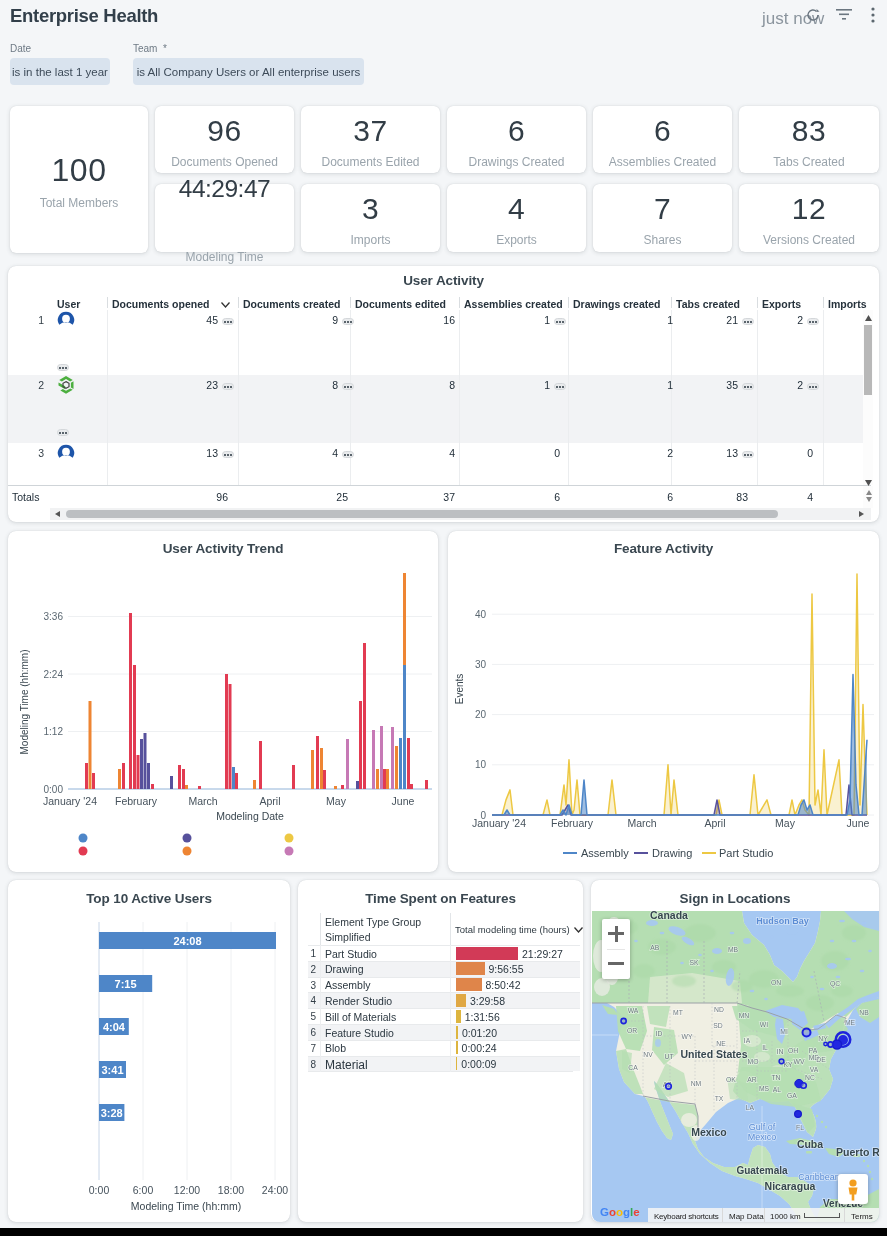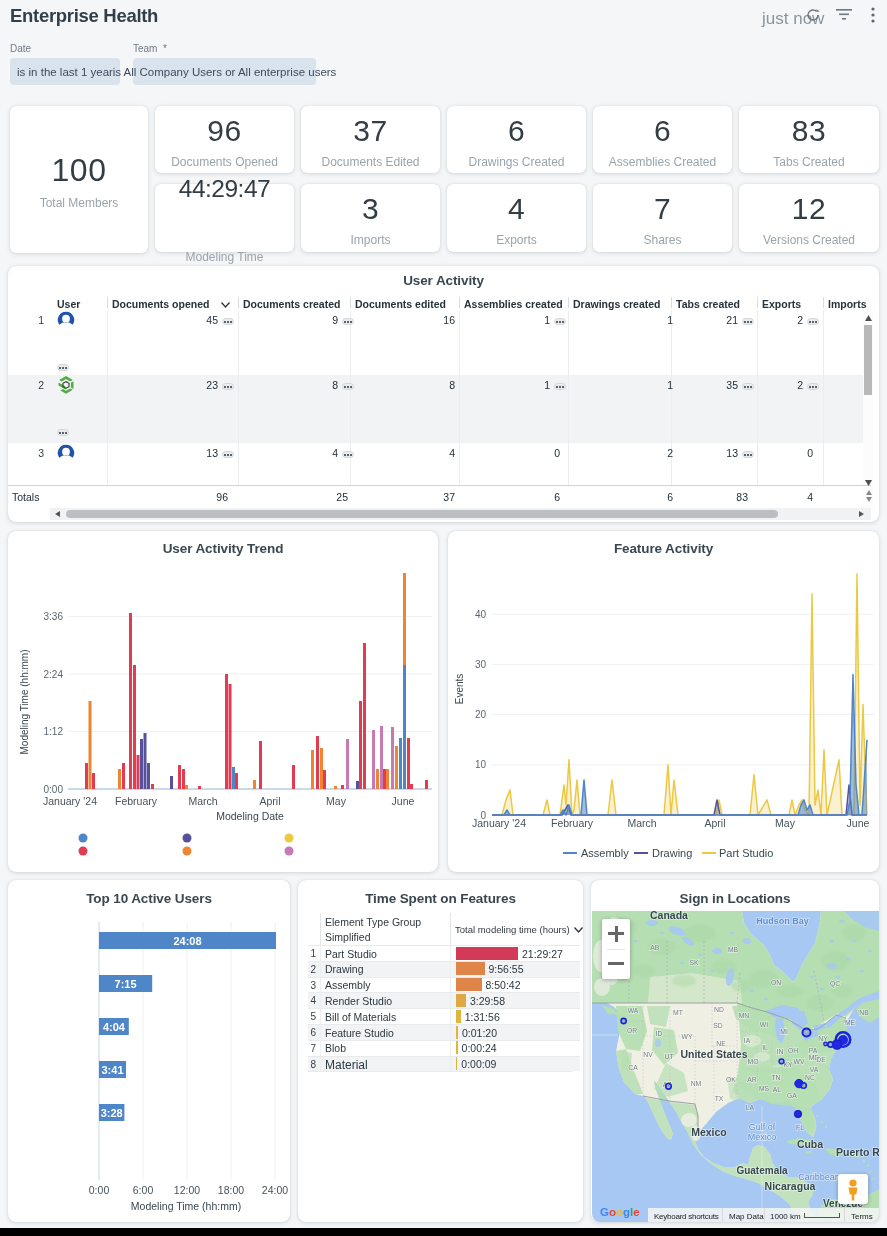--- a/index.html
+++ b/index.html
@@ -38,22 +38,22 @@
 </svg>
 
 <svg class="abs" style="left:871px;top:7px" width="4" height="16" viewBox="0 0 4 16">
  <circle cx="2" cy="2" r="1.6" fill="#5c676f"></circle>
     <circle cx="2" cy="8" r="1.6" fill="#5c676f"></circle>
     <circle cx="2" cy="14" r="1.6" fill="#5c676f"></circle>
 </svg>
 
 <div class="flabel" style="left:10px;top:43px;">Date</div>
 <div class="flabel" style="left:133px;top:43px;">Team&nbsp;&nbsp;*</div>
-<div class="chip" style="left:10px;top:58px;width:110px;">is in the last 1 year</div>
-<div class="chip" style="left:133px;top:58px;width:183px;">is All Company Users or All enterprise users</div>
+<div class="chip" style="left:10px;top:58px;width:100px;">is in the last 1 year</div>
+<div class="chip" style="left:133px;top:58px;width:231px;">is All Company Users or All enterprise users</div>
 
 <div class="card" style="left:10px;top:106px;width:138px;height:147px;">
   <div class="num" style="font-size:32px;">100</div>
     <div class="lbl">Total Members</div>
 </div>
 <div class="card" style="left:155px;top:106px;width:139px;height:67px;">
     <div class="num">96</div>
     <div class="lbl">Documents Opened</div>
   </div>
 <div class="card" style="left:301px;top:106px;width:139px;height:67px;">

